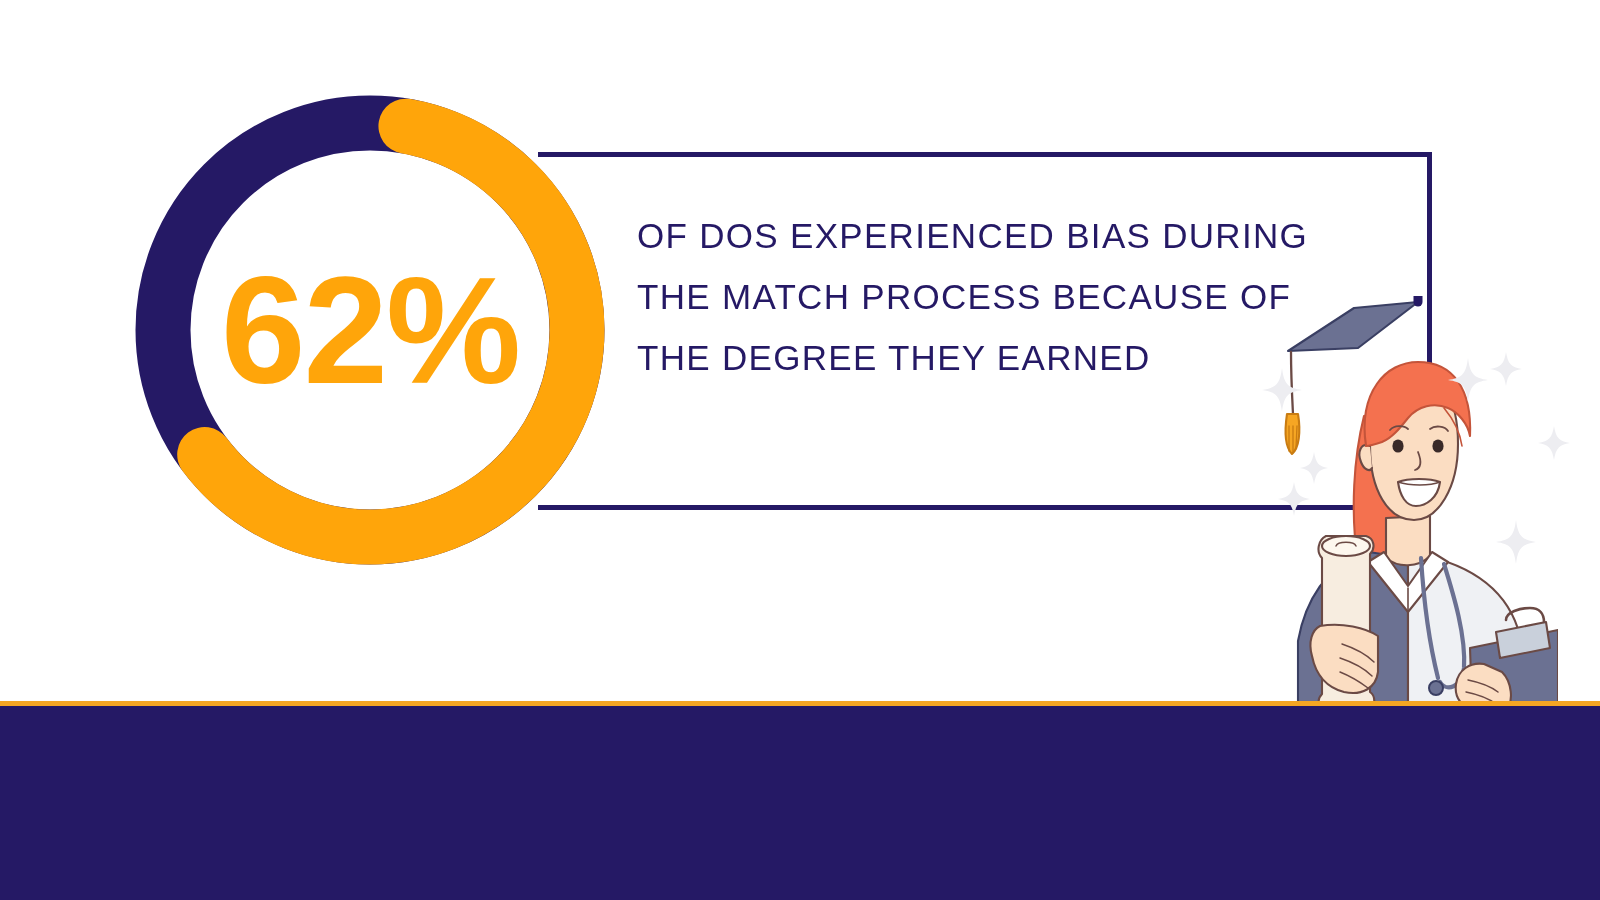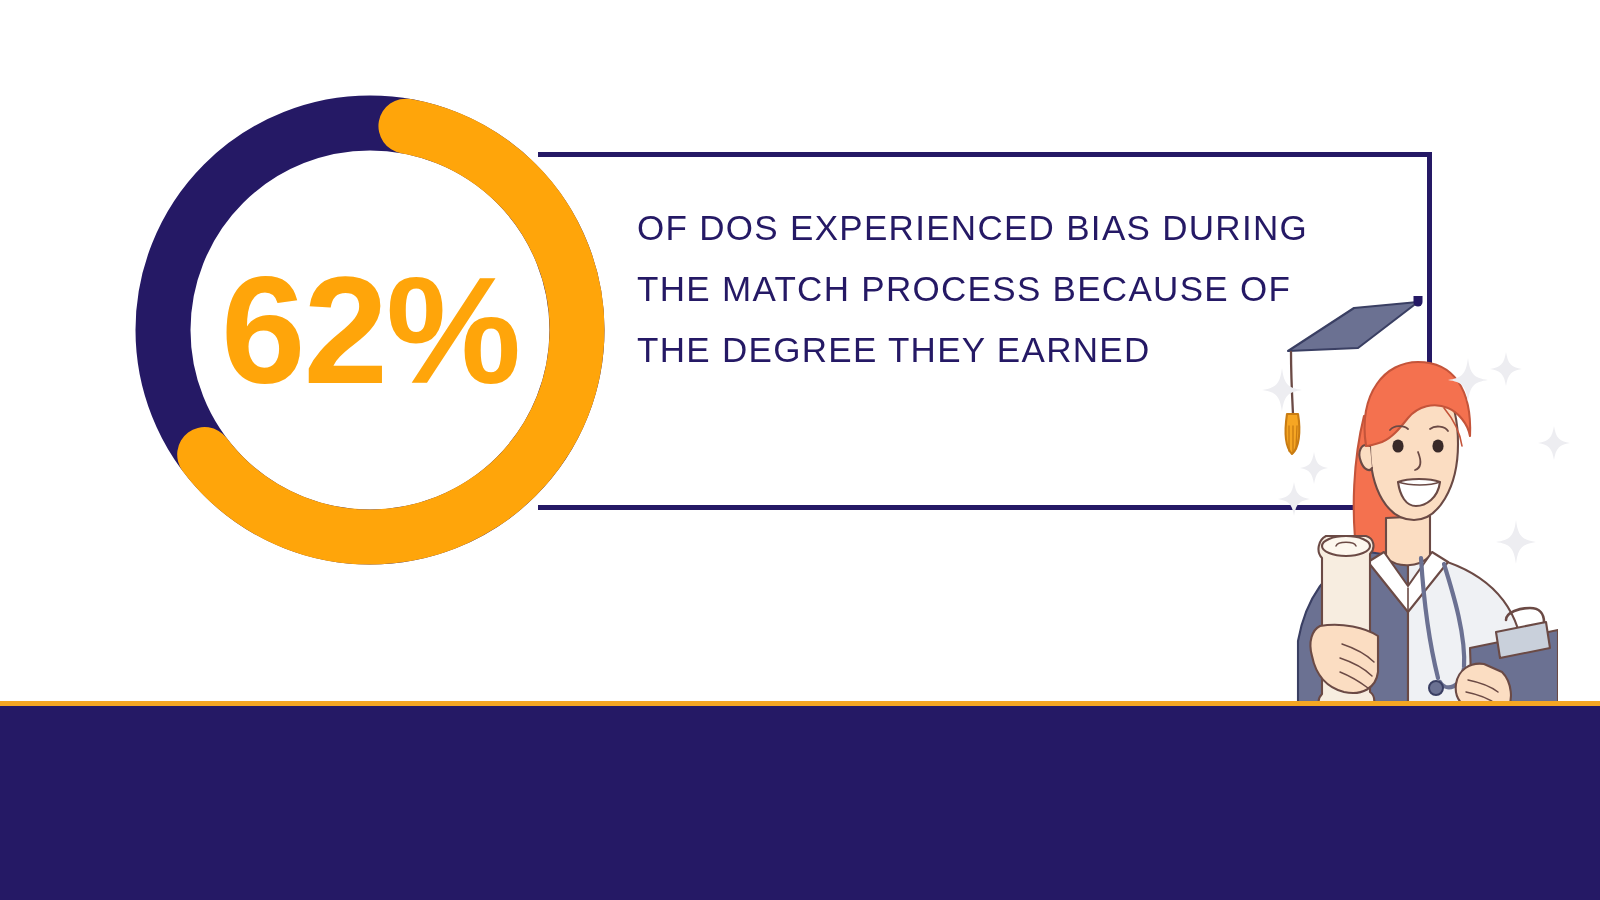--- a/index.html
+++ b/index.html
@@ -67,21 +67,21 @@
     font-weight: 700;
     letter-spacing: -2px;
     color: #FFA50A;
     line-height: 1;
   }
 
   
   .headline {
     position: absolute;
     left: 637px;
-    top: 197px;
+    top: 205px;
     width: 700px;
     font-family: "Liberation Sans", sans-serif;
     font-size: 35px;
     font-weight: 500;
     letter-spacing: 1.3px;
     line-height: 61px;
     color: #251965;
     text-transform: uppercase;
   }
 

